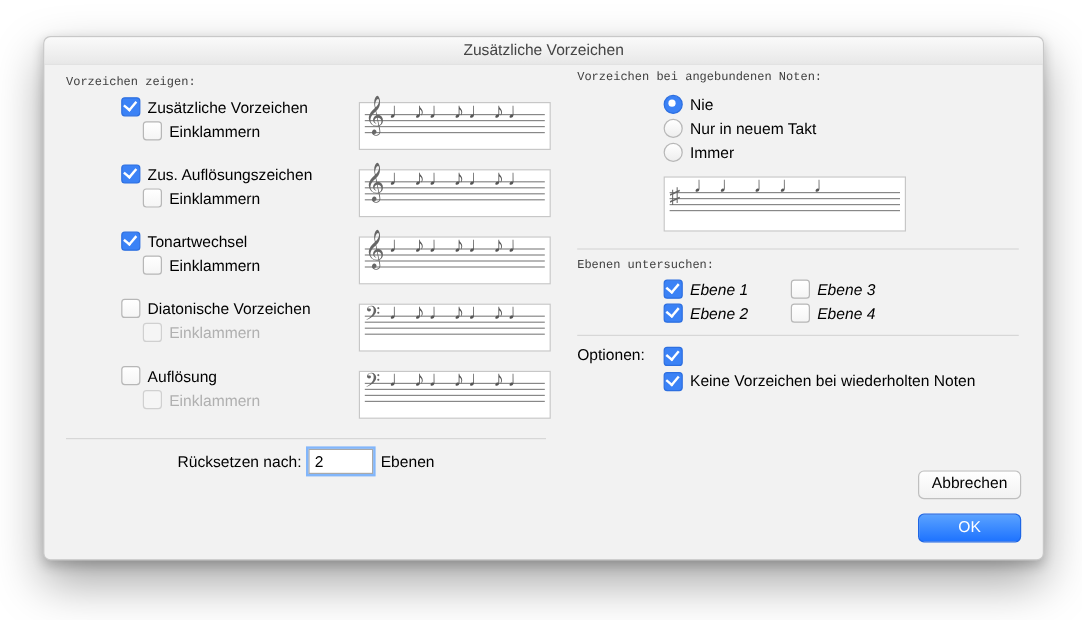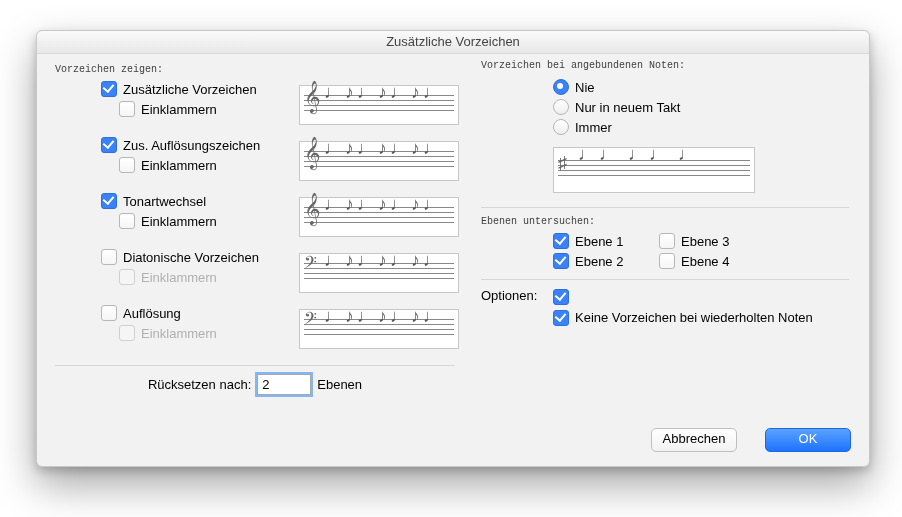--- a/index.html
+++ b/index.html
@@ -69,30 +69,30 @@
     background:linear-gradient(#fff,#eee);position:relative;flex:none;
   }
   .radio.sel .dot{background:#3b82f6;border-color:#2d6fe0;}
   .radio.sel .dot::after{content:"";position:absolute;left:3px;top:3px;width:6px;height:6px;border-radius:50%;background:#fff;}
 
   .tied-notation{
     margin:10px 0 0 72px;width:200px;height:44px;background:#fff;border:1px solid #c7c7c7;position:relative;
   }
   .tied-notation .staff{top:12px;}
 
-  .layers{margin-left:72px;margin-top:6px;display:grid;grid-template-columns:auto auto;gap:4px 2px;width:210px;}
+  .layers{margin-left:72px;margin-top:6px;display:grid;grid-template-columns:auto auto;gap:4px 2px;width:210px;font-style:italic;}
 
   .options-row{display:flex;margin-top:8px;}
   .options-label{width:72px;text-align:left;color:#000;}
   .options-col{flex:1;}
   .opt-item{display:flex;gap:6px;margin-bottom:4px;align-items:flex-start;}
   .opt-item .box{margin-top:1px;}
   .opt-item .lbl{max-width:260px;}
 
-  .btn-row{position:absolute;right:18px;bottom:14px;display:flex;gap:28px;}
+  .btn-row{position:absolute;right:18px;bottom:14px;display:flex;gap:12px;flex-direction:column;}
   .btn{
     min-width:84px;height:22px;border-radius:5px;font-size:13px;text-align:center;line-height:20px;
     border:1px solid #bfbfbf;background:linear-gradient(#fff,#f2f2f2);cursor:default;
   }
   .btn.primary{
     border:1px solid #1e66e5;color:#fff;
     background:linear-gradient(#5aa2ff,#1e73ff);
   }
 </style>
 </head>

